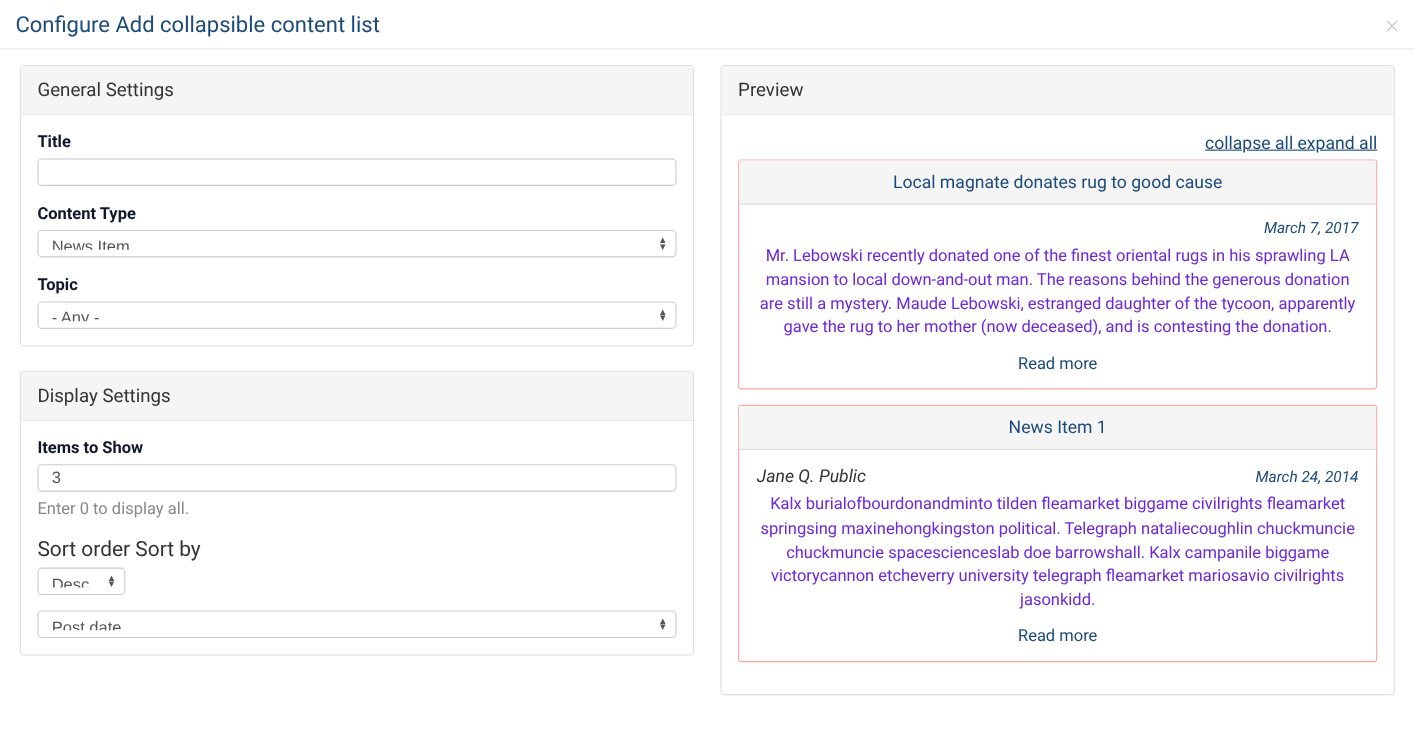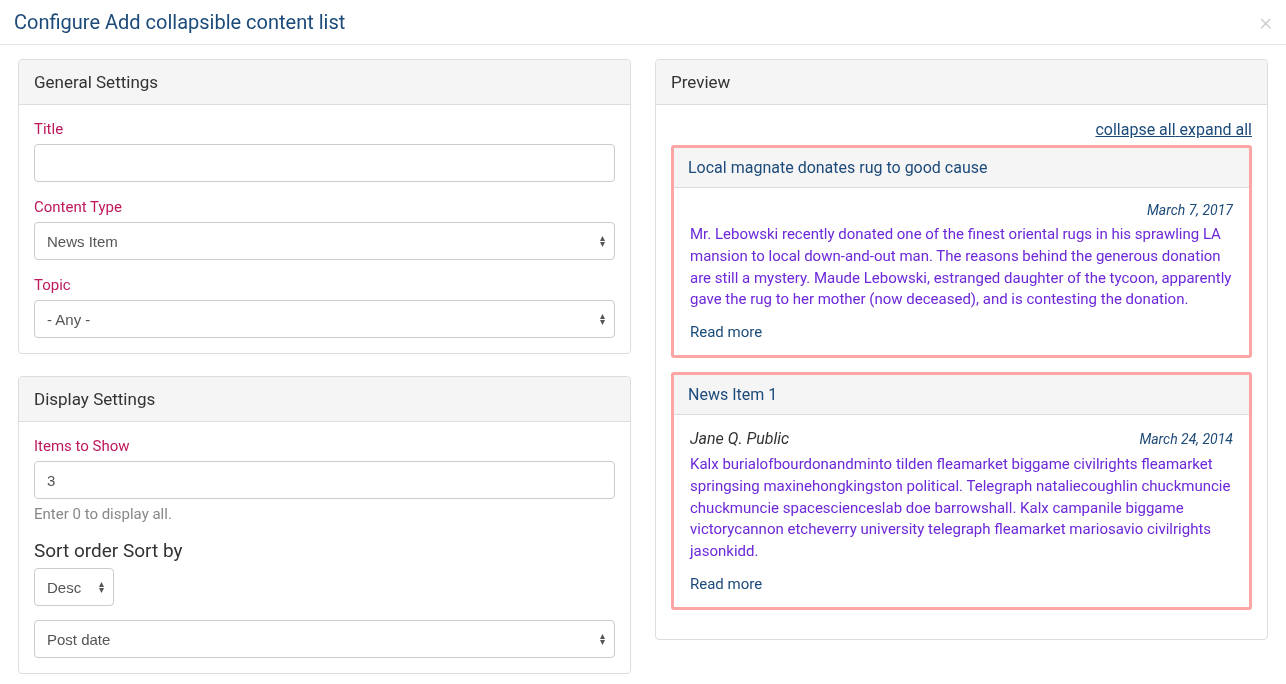--- a/index.html
+++ b/index.html
@@ -50,26 +50,27 @@
   font-size: 17px;
   color: #333;
   border-radius: 4px 4px 0 0;
 }
 .panel-body { padding: 15px; }
 .form-group { margin-bottom: 16px; }
 .form-group:last-child { margin-bottom: 0; }
 .form-label {
   display: block;
   font-size: 15px;
-  color: #be185d;
-  margin-bottom: 6px;
+  color: #0f172a;
+  margin-bottom: 6px;
+  font-weight: bold;
 }
 .form-control {
   width: 100%;
-  height: 38px;
+  height: 25px;
   padding: 6px 12px;
   font-size: 15px;
   border: 1px solid #ccc;
   border-radius: 4px;
   background: #fff;
   color: #555;
 }
 select.form-control {
   appearance: none;
   background-image: none;
@@ -99,24 +100,25 @@
 .sort-order-select { width: 80px; margin-bottom: 14px; }
 .preview-controls {
   text-align: right;
   font-size: 16px;
   color: #1c4a79;
   margin-bottom: 6px;
   text-decoration: underline;
 }
 .preview-controls span { cursor: pointer; }
 .accordion-item {
-  border: 3px solid #fca5a5;
+  border: 1px solid #fca5a5;
   border-radius: 3px;
   margin-bottom: 14px;
   background: #fff;
+  text-align: center;
 }
 .accordion-header {
   background: #f5f5f5;
   padding: 10px 14px;
   font-size: 16px;
   color: #1c4a79;
   border-bottom: 1px solid #ddd;
   cursor: pointer;
 }
 .accordion-body {

